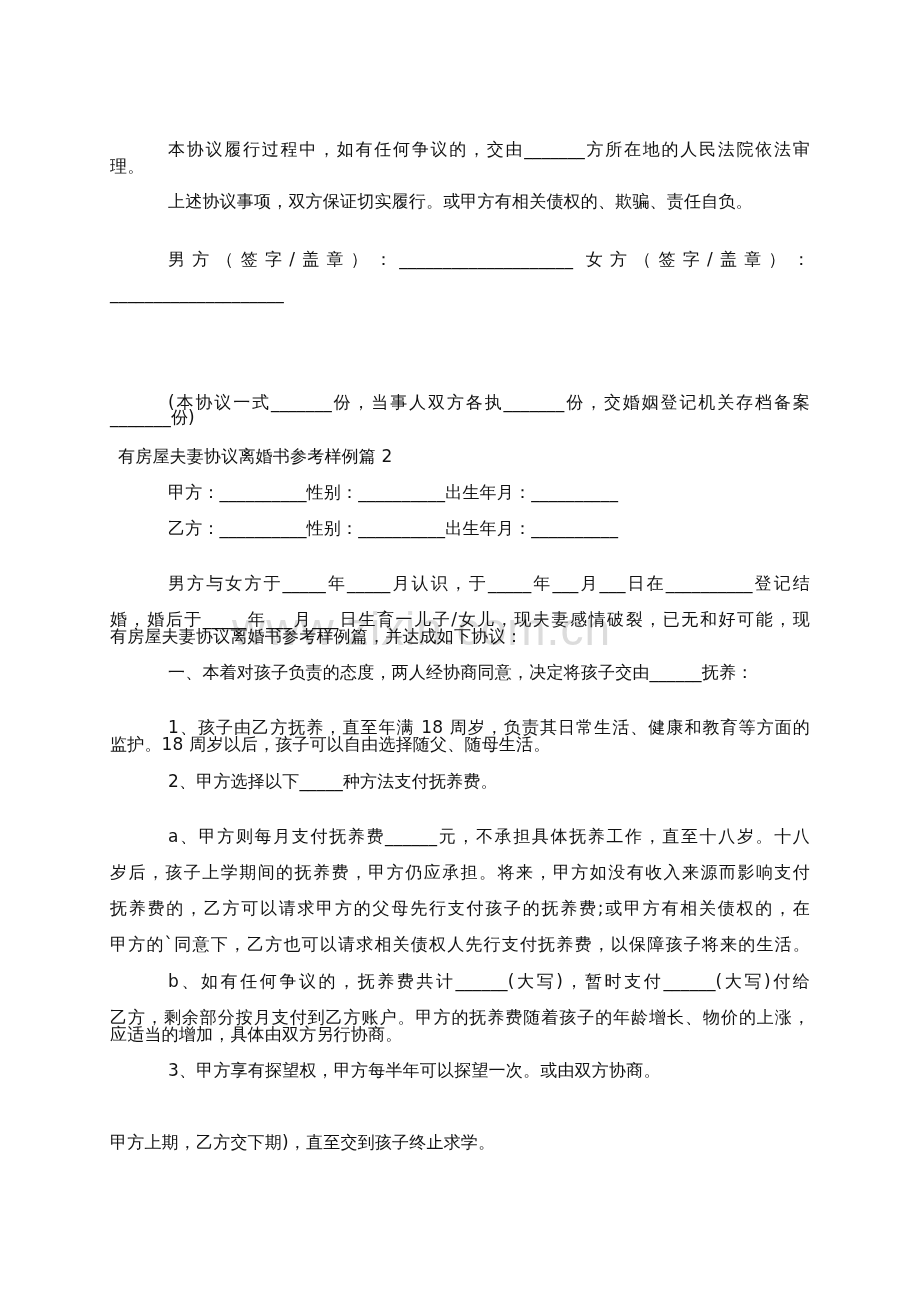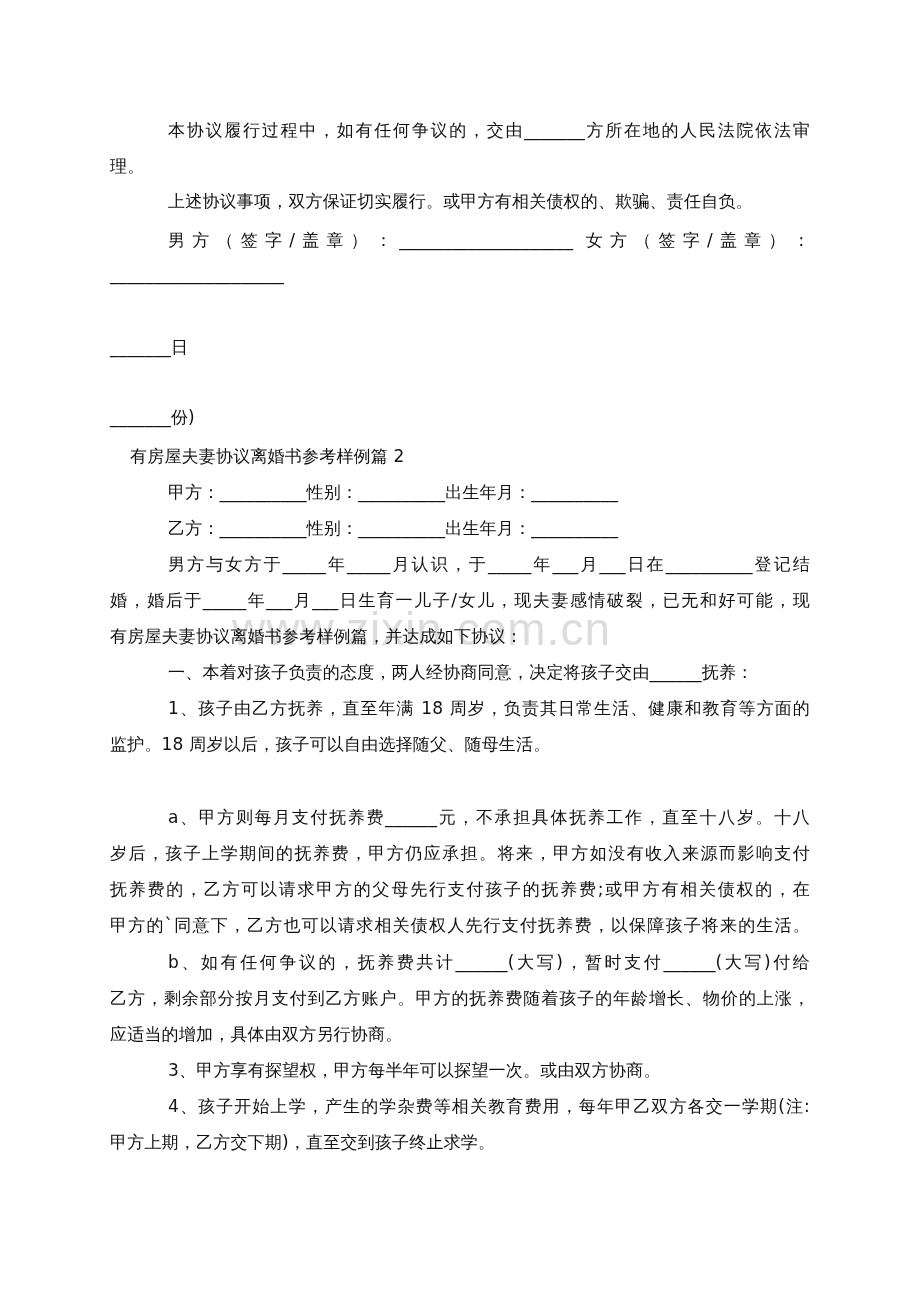--- a/index.html
+++ b/index.html
@@ -11,22 +11,22 @@
       width: 700px;
       height: 24px;
       line-height: 24px;
       font-family: "DejaVu Sans", "Liberation Sans", sans-serif;
       font-size: 17px;
       color: #111111;
       white-space: nowrap;
       letter-spacing: 0.2px;
     }
     .indent { left: 168px; width: 642px; }
-    .heading { left: 130px; }
-    .justify { text-align: justify; text-align-last: justify; }
+    .heading { left: 118px; }
+    .justify { text-align: justify; text-align-last: justify; margin-top: 19px; }
     .watermark {
       position: absolute;
       left: 232px;
       top: 598px;
       font-family: "Liberation Sans", "DejaVu Sans", sans-serif;
       font-size: 46px;
       line-height: 62px;
       color: #dcdcdc;
       letter-spacing: 1px;
       z-index: 0;
@@ -37,37 +37,37 @@
 </head>
 <body>
 
 <div class="page">
   <div class="watermark">www.zixin.com.cn</div>
 
   <div class="line indent justify" style="top:118px">本协议履行过程中，如有任何争议的，交由_______方所在地的人民法院依法审</div>
   <div class="line" style="top:154px">理。</div>
   <div class="line indent" style="top:189px">上述协议事项，双方保证切实履行。或甲方有相关债权的、欺骗、责任自负。</div>
   <div class="line indent justify" style="top:228px">男方（签字/盖章）：____________________ 女方（签字/盖章）：</div>
-  <div class="line" style="top:262px">____________________</div>
-  <div class="line" style="top:335px">_______日</div>
+  <div class="line" style="top:281px">____________________</div>
+  <div class="line indent justify" style="top:371px">(本协议一式_______份，当事人双方各执_______份，交婚姻登记机关存档备案</div>
   <div class="line" style="top:405px">_______份)</div>
 
   <div class="line heading" style="top:444px">有房屋夫妻协议离婚书参考样例篇 2</div>
 
   <div class="line indent" style="top:516px">乙方：__________性别：__________出生年月：__________</div>
   <div class="line indent" style="top:480px">甲方：__________性别：__________出生年月：__________</div>
   <div class="line indent justify" style="top:552px">男方与女方于_____年_____月认识，于_____年___月___日在__________登记结</div>
   <div class="line justify" style="top:588px">婚，婚后于_____年___月___日生育一儿子/女儿，现夫妻感情破裂，已无和好可能，现</div>
   <div class="line" style="top:624px">有房屋夫妻协议离婚书参考样例篇，并达成如下协议：</div>
   <div class="line indent" style="top:660px">一、本着对孩子负责的态度，两人经协商同意，决定将孩子交由______抚养：</div>
   <div class="line indent justify" style="top:696px">1、孩子由乙方抚养，直至年满 18 周岁，负责其日常生活、健康和教育等方面的</div>
   <div class="line" style="top:732px">监护。18 周岁以后，孩子可以自由选择随父、随母生活。</div>
+  <div class="line indent" style="top:769px">2、甲方选择以下_____种方法支付抚养费。</div>
   <div class="line indent justify" style="top:805px">a、甲方则每月支付抚养费______元，不承担具体抚养工作，直至十八岁。十八</div>
   <div class="line justify" style="top:841px">岁后，孩子上学期间的抚养费，甲方仍应承担。将来，甲方如没有收入来源而影响支付</div>
   <div class="line justify" style="top:877px">抚养费的，乙方可以请求甲方的父母先行支付孩子的抚养费;或甲方有相关债权的，在</div>
   <div class="line justify" style="top:913px">甲方的`同意下，乙方也可以请求相关债权人先行支付抚养费，以保障孩子将来的生活。</div>
   <div class="line indent justify" style="top:950px">b、如有任何争议的，抚养费共计______(大写)，暂时支付______(大写)付给</div>
   <div class="line justify" style="top:986px">乙方，剩余部分按月支付到乙方账户。甲方的抚养费随着孩子的年龄增长、物价的上涨，</div>
   <div class="line" style="top:1022px">应适当的增加，具体由双方另行协商。</div>
   <div class="line indent" style="top:1058px">3、甲方享有探望权，甲方每半年可以探望一次。或由双方协商。</div>
-  <div class="line indent justify" style="top:1094px">4、孩子开始上学，产生的学杂费等相关教育费用，每年甲乙双方各交一学期(注:</div>
   <div class="line" style="top:1130px">甲方上期，乙方交下期)，直至交到孩子终止求学。</div>
 </div>
 
 </body></html>

